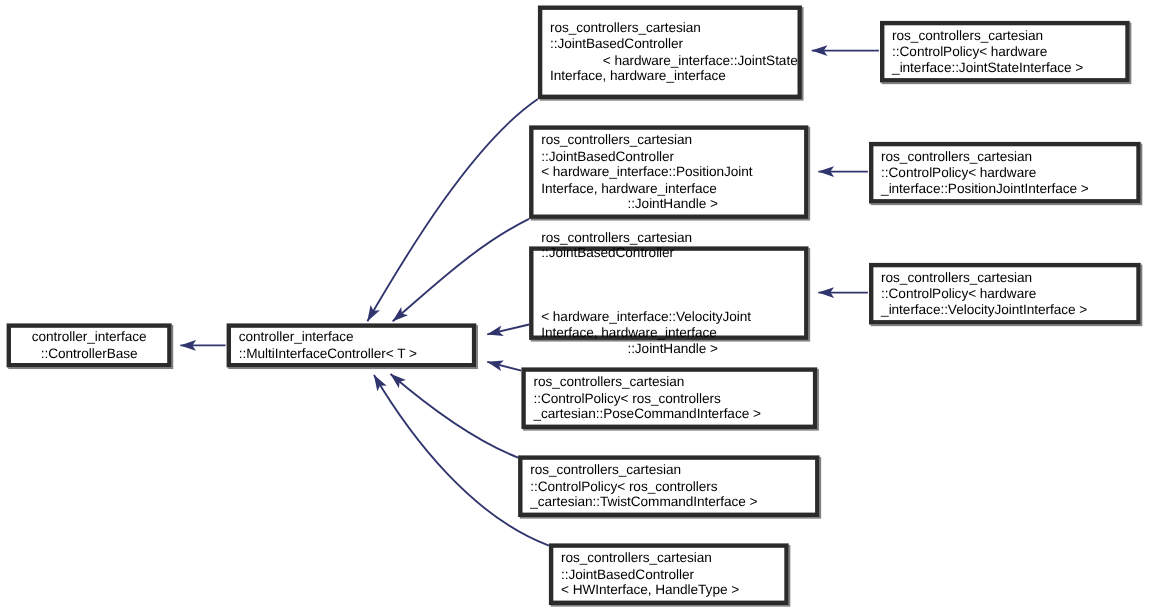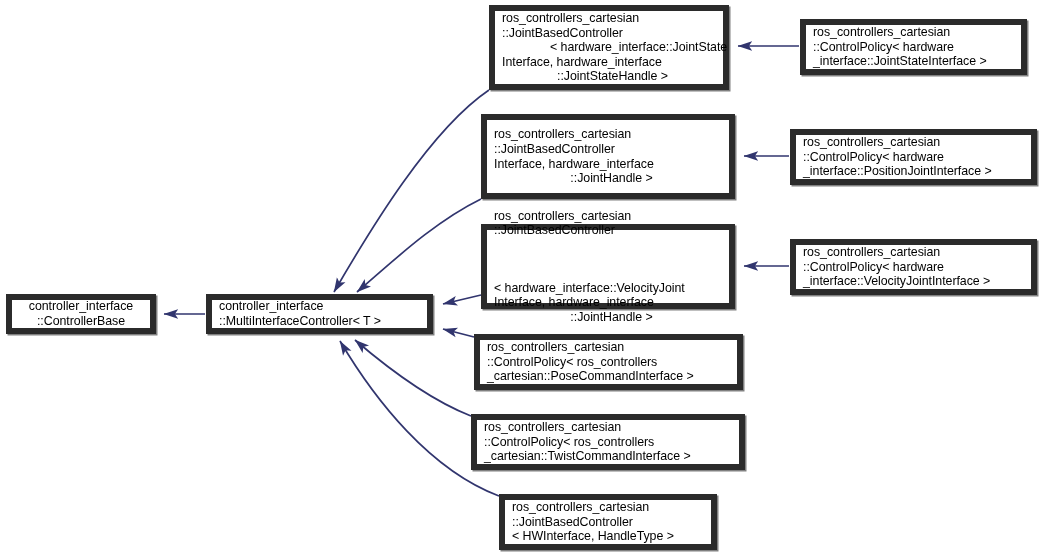--- a/index.html
+++ b/index.html
@@ -20,21 +20,21 @@
     left: 0;
     top: 0;
     width: 1047px;
     height: 555px;
     pointer-events: none;
   }
   .node {
     position: absolute;
     box-sizing: border-box;
     background: #ffffff;
-    border: 6px solid #4d7c0f;
+    border: 4px solid #4d7c0f;
     box-shadow: 1.5px 1.5px 0 0 #808080;
     display: flex;
     flex-direction: column;
     justify-content: center;
     z-index: 2;
   }
   .node-text {
     font-size: 12.4px;
     line-height: 14.6px;
     color: #000000;
@@ -109,25 +109,25 @@
     <div class="node-text center" style="color: rgb(0, 0, 0);">controller_interface
 ::ControllerBase</div>
   </div>
 
   <div class="node" style="left: 206px; top: 294px; width: 227px; height: 40px; border-color: rgb(43, 43, 43); background: rgb(255, 255, 255); box-shadow: rgb(128, 128, 128) 1.5px 1.5px 0px 0px;">
     <div class="node-text" style="color: rgb(0, 0, 0);">controller_interface
 ::MultiInterfaceController&lt; T &gt;</div>
   </div>
 
   <div class="node" style="left: 489px; top: 5px; width: 240px; height: 85px; border-color: rgb(43, 43, 43); background: rgb(255, 255, 255); box-shadow: rgb(128, 128, 128) 1.5px 1.5px 0px 0px;">
-    <div class="node-text" style="color: rgb(0, 0, 0);"><span style="display: block;">ros_controllers_cartesian</span><span style="display: block;">::JointBasedController</span><span style="display: block; margin-left: 48px;">&lt; hardware_interface::JointState</span><span style="display: block;">Interface, hardware_interface</span><span class="ctr">::JointStateHandle &gt;</span></div>
+    <div class="node-text" style="color: rgb(0, 0, 0);"><span style="display: block;">ros_controllers_cartesian</span><span style="display: block;">::JointBasedController</span><span style="display: block; margin-left: 48px;">&lt; hardware_interface::JointState</span><span style="display: block;">Interface, hardware_interface</span></div>
   </div>
 
   <div class="node" style="left: 481px; top: 114px; width: 254px; height: 85px; border-color: rgb(43, 43, 43); background: rgb(255, 255, 255); box-shadow: rgb(128, 128, 128) 1.5px 1.5px 0px 0px;">
-    <div class="node-text" style="color: rgb(0, 0, 0);"><span style="display: block;">ros_controllers_cartesian</span><span style="display: block;">::JointBasedController</span><span style="display: block;">Interface, hardware_interface</span><span class="ctr">::JointHandle &gt;</span></div>
+    <div class="node-text" style="color: rgb(0, 0, 0);"><span style="display: block;">ros_controllers_cartesian</span><span style="display: block;">::JointBasedController</span><span style="display: block;">&lt; hardware_interface::PositionJoint</span><span style="display: block;">Interface, hardware_interface</span><span class="ctr">::JointHandle &gt;</span></div>
   </div>
 
   <div class="node" style="left: 481px; top: 224px; width: 254px; height: 85px; border-color: rgb(43, 43, 43); background: rgb(255, 255, 255); box-shadow: rgb(128, 128, 128) 1.5px 1.5px 0px 0px;">
     <div class="node-text" style="color: rgb(0, 0, 0);"><span style="display: block;">ros_controllers_cartesian</span><span style="display: block;">::JointBasedController</span><span style="display: block; margin-top: 43px;">&lt; hardware_interface::VelocityJoint</span><span style="display: block;">Interface, hardware_interface</span><span class="ctr">::JointHandle &gt;</span></div>
   </div>
 
   <div class="node" style="left: 474px; top: 334px; width: 269px; height: 56px; border-color: rgb(43, 43, 43); background: rgb(255, 255, 255); box-shadow: rgb(128, 128, 128) 1.5px 1.5px 0px 0px;">
     <div class="node-text" style="color: rgb(0, 0, 0);">ros_controllers_cartesian
 ::ControlPolicy&lt; ros_controllers
 _cartesian::PoseCommandInterface &gt;</div>

